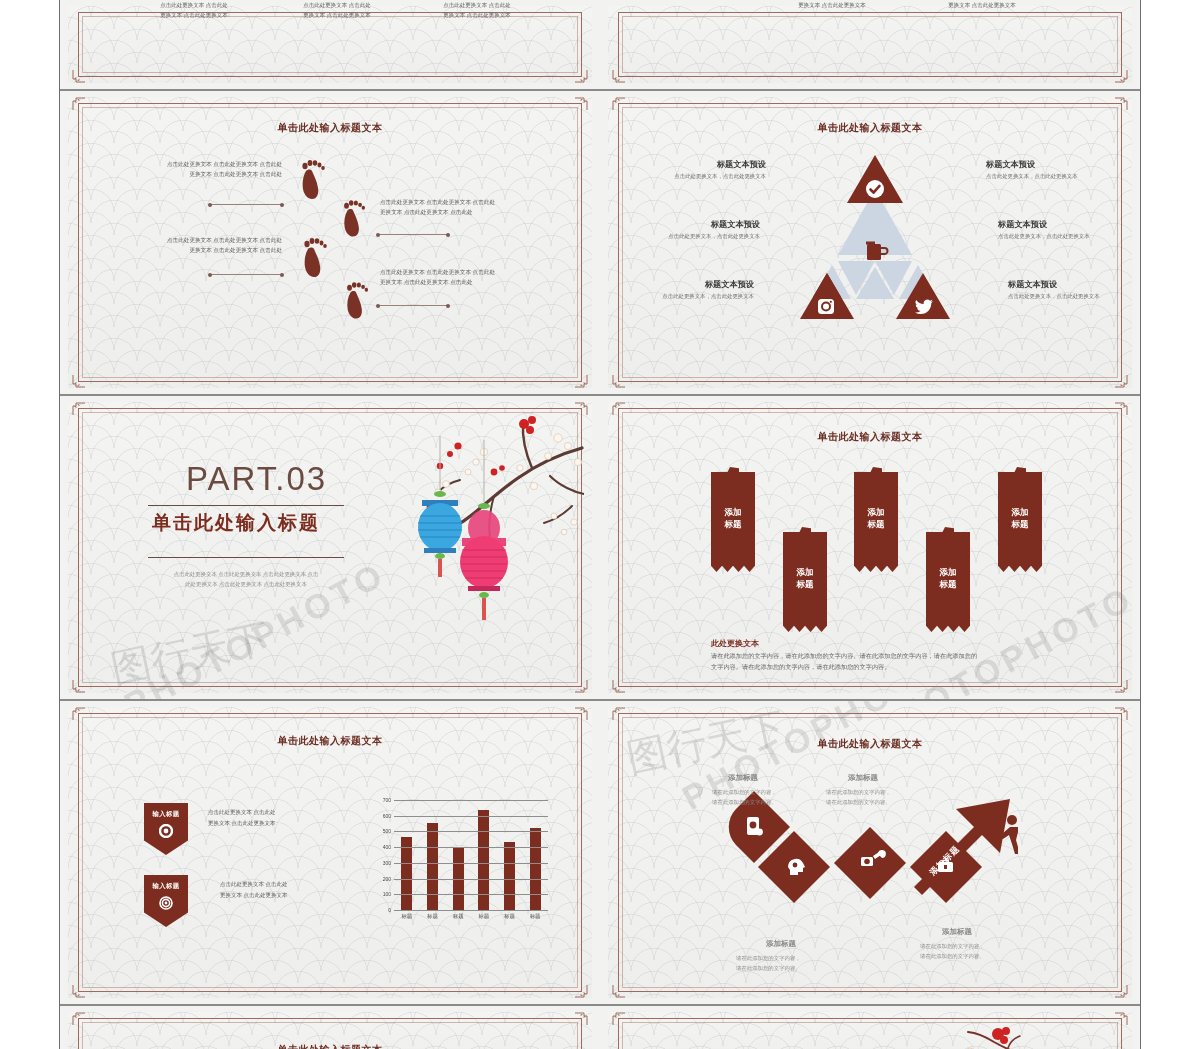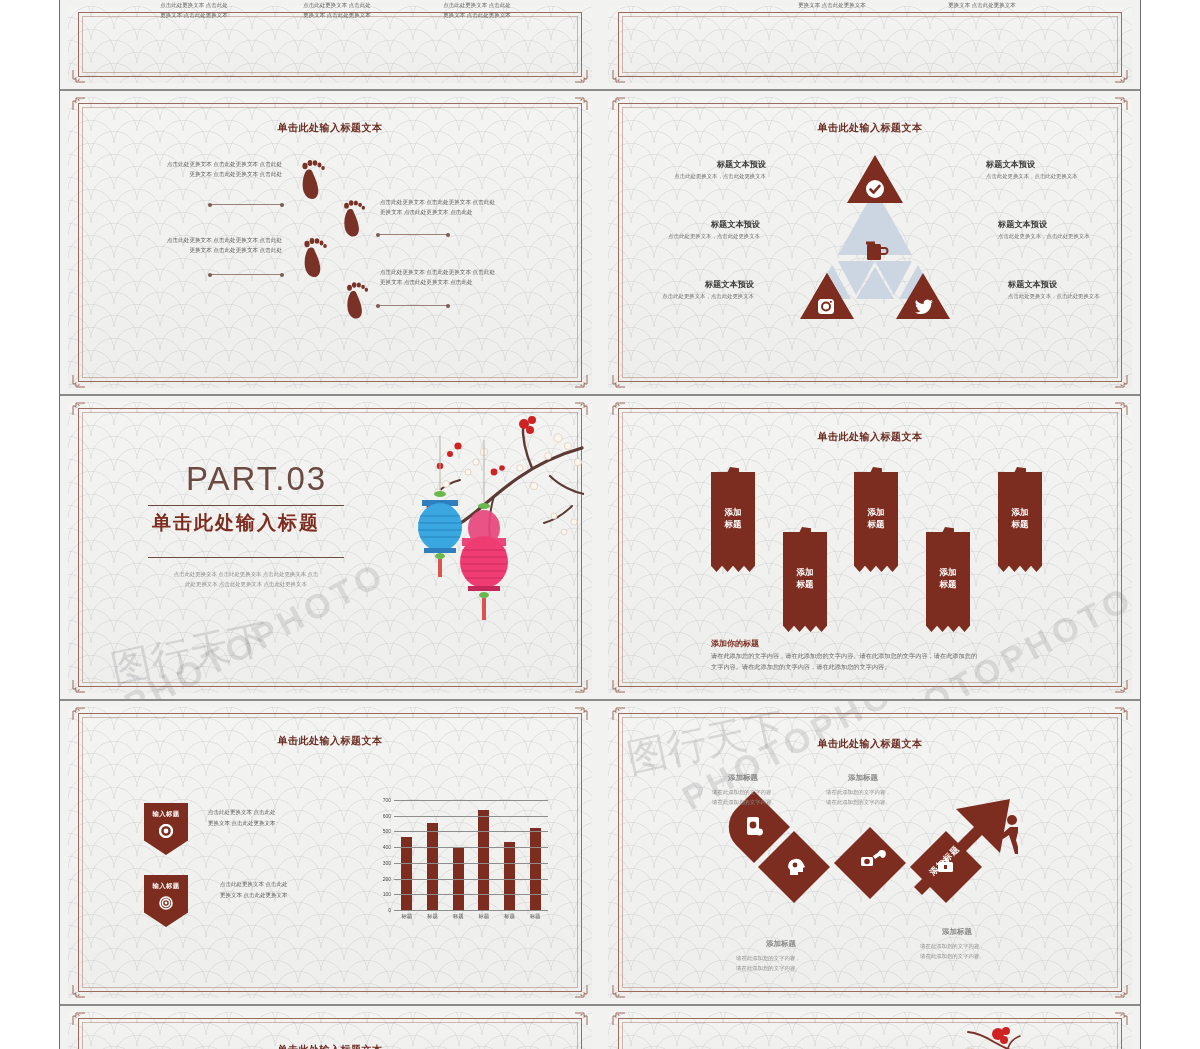--- a/index.html
+++ b/index.html
@@ -607,21 +607,21 @@
             <span>标题</span>
           </div>
         </div>
         <div class="banner" style="left:390px;top:70px;height:92px;">
           <div class="bl">
             <span>添加</span><br>
             <span>标题</span>
           </div>
         </div>
 
-        <div class="bn-head" style="left:103px;top:236px;">添加你的标题</div>
+        <div class="bn-head" style="left:103px;top:236px;">此处更换文本</div>
         <div class="bn-body" style="left:103px;top:248px;width:340px;">
           <div>请在此添加您的文字内容，请在此添加您的文字内容。请在此添加您的文字内容，请在此添加您的</div>
           <div>文字内容。请在此添加您的文字内容，请在此添加您的文字内容。</div>
         </div>
 
         <div class="wm" style="left:250px;bottom:10px;">PHOTOPHOTO</div>
       </div>
     </div>
 
     <div class="slide">

